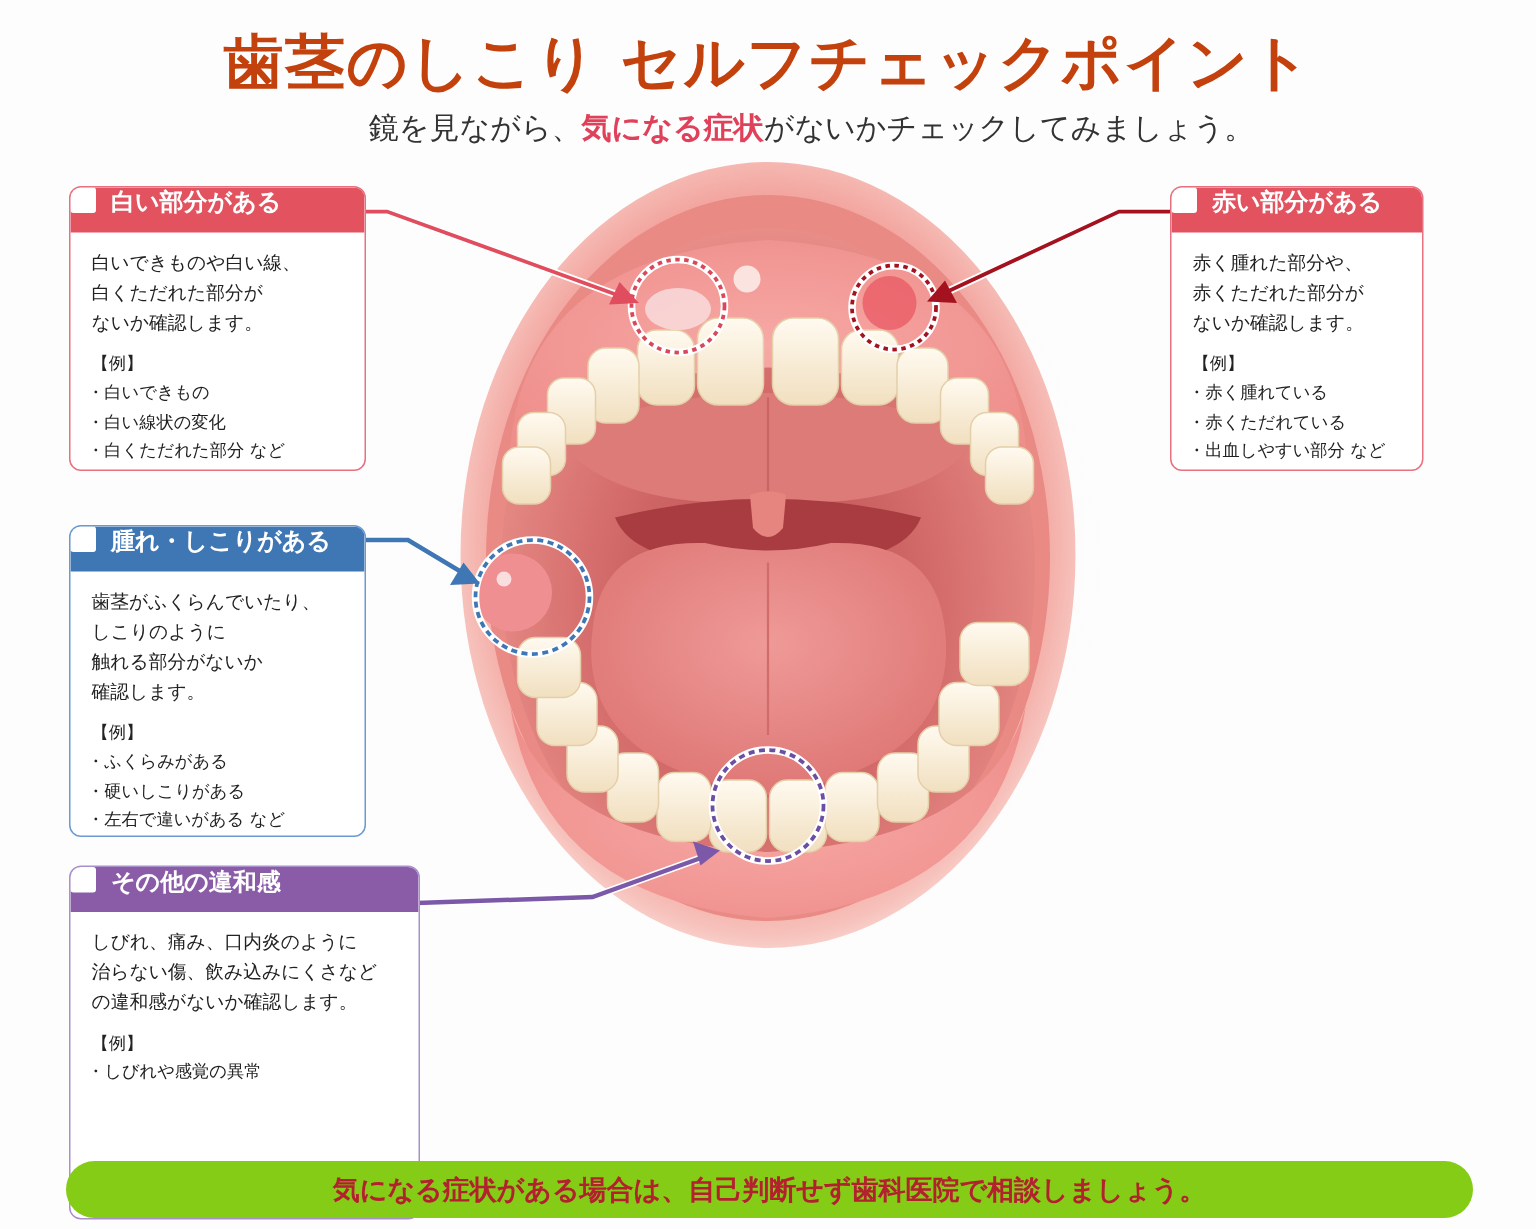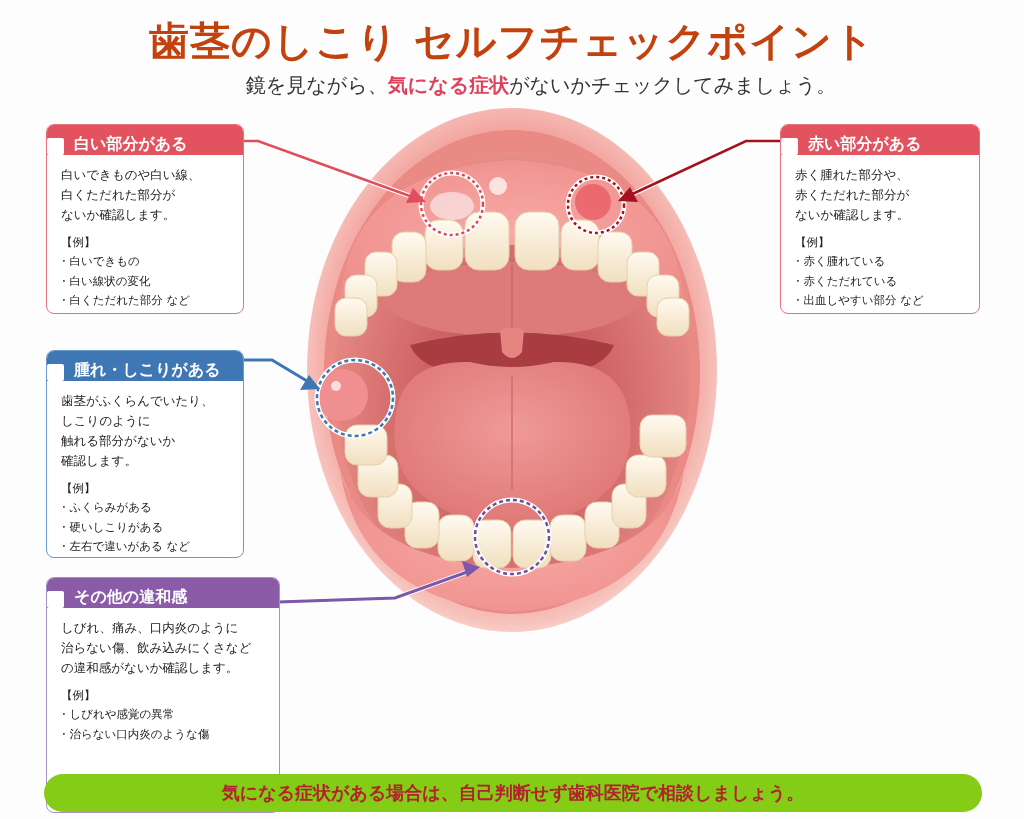--- a/index.html
+++ b/index.html
@@ -15,21 +15,21 @@
     font-size: 20px; color: #333; margin-left: 29px;
   }
   .subtitle .hl { color: #e0415a; font-weight: bold; }
 
   .illustration { position: absolute; left: 0; top: 0; width: 1024px; height: 819px; }
 
   .card {
     position: absolute; background: #fff; border: 1.5px solid; border-radius: 8px; overflow: hidden;
   }
   .card-header {
-    height: 30px; display: flex; align-items: flex-end; padding-left: 0; color: #fff;
+    height: 30px; display: flex; align-items: flex-start; padding-left: 0; color: #fff;
     font-size: 16px; font-weight: bold;
   }
   .card-header .check {
     width: 17px; height: 17px; background: #fff; border-radius: 2px; margin-right: 10px; flex-shrink: 0;
   }
   .card-body { padding: 10px 12px 8px 14px; font-size: 12.5px; line-height: 20px; color: #222; }
   .card-body .desc { margin-bottom: 8px; white-space: pre-line; }
   .card-body .ex-label { font-size: 11.5px; line-height: 19px; }
   .card-body ul { list-style: none; }
   .card-body li { font-size: 11.5px; line-height: 19.5px; }
@@ -188,21 +188,21 @@
 ないか確認します。</div>
     <div class="ex-label">【例】</div>
     <ul>
       <li>白いできもの</li>
       <li>白い線状の変化</li>
       <li>白くただれた部分 など</li>
     </ul>
   </div>
 </div>
 
-<div class="card red" style="left:780px; top:124px; width:200px; height:190px;">
+<div class="card red" style="left:780px; top:124px; width:169px; height:190px;">
   <div class="card-header">
     <span class="check"></span>
     <span>赤い部分がある</span>
   </div>
   <div class="card-body">
     <div class="desc">赤く腫れた部分や、
 赤くただれた部分が
 ないか確認します。</div>
     <div class="ex-label">【例】</div>
     <ul>
@@ -237,18 +237,17 @@
     <span class="check"></span>
     <span>その他の違和感</span>
   </div>
   <div class="card-body">
     <div class="desc">しびれ、痛み、口内炎のように
 治らない傷、飲み込みにくさなど
 の違和感がないか確認します。</div>
     <div class="ex-label">【例】</div>
     <ul>
       <li>しびれや感覚の異常</li>
-      <li>治らない口内炎のような傷</li>
     </ul>
   </div>
 </div>
 
 <div class="banner">気になる症状がある場合は、自己判断せず歯科医院で相談しましょう。</div>
 
 </body></html>

